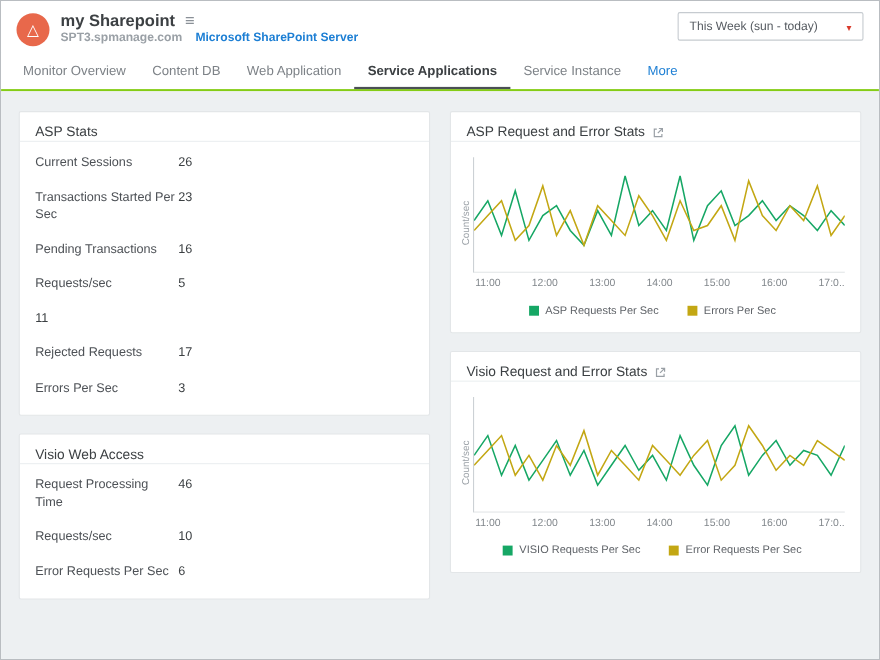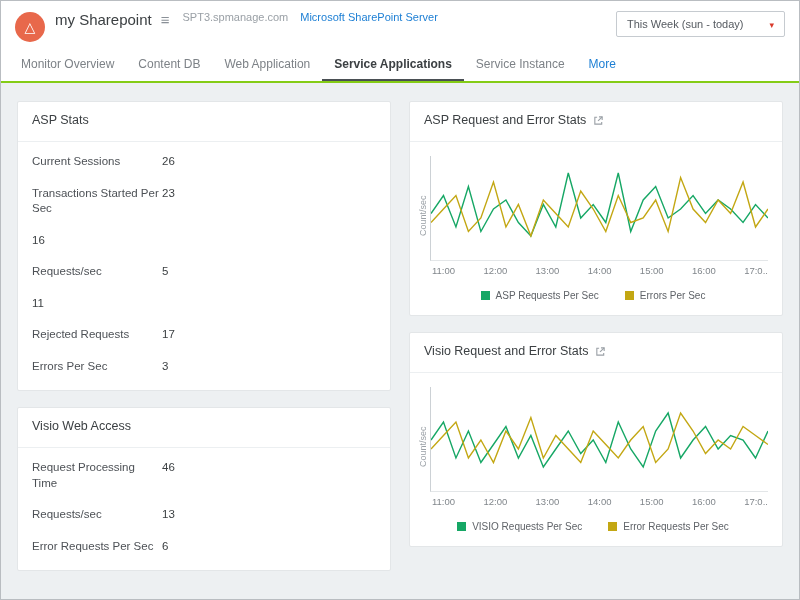--- a/index.html
+++ b/index.html
@@ -3,42 +3,42 @@
 <meta charset="utf-8">
 <style>
   * { margin:0; padding:0; box-sizing:border-box; }
   html,body { background:#d8dadd; font-family:"Liberation Sans", sans-serif; }
   .app { width:800px; height:600px; background:#fff; border:1px solid #b9bdc1; display:flex; flex-direction:column; overflow:hidden; }
 
   
   header { display:flex; align-items:flex-start; padding:10px 14px 6px; gap:10px; background:#fff; }
   .logo { width:30px; height:30px; border-radius:50%; background:#e8684b; color:#fff;
           display:flex; align-items:center; justify-content:center; font-size:14px; flex:0 0 auto; margin-top:1px; }
-  .title-block { display:flex; flex-direction:row; gap:13px; }
+  .title-block { display:flex; flex-direction:column; gap:0;font-weight:bold; }
   .title-row { display:flex; align-items:center; gap:9px; }
   .page-title { font-size:15px; color:#3c4043; }
   .menu-icon { color:#8a9097; font-size:15px; line-height:1; cursor:pointer; }
   .sub-row { display:flex; gap:12px; font-size:11px;text-align:right; }
   .host { color:#9aa0a6; }
   .server-link { color:#1d7fd4; text-decoration:none; cursor:pointer; }
   .time-range { margin-left:auto; border:1px solid #c6cbd0; border-radius:2px; background:#fff;
                 padding:6px 10px; font-size:11px; color:#555a60; display:flex; align-items:flex-end; gap:26px; cursor:pointer; }
   .caret { color:#d93a2b; font-size:9px; }
 
   
   nav { display:flex; align-items:stretch; border-bottom:2px solid #84cc16; padding:0 8px; background:#fff; }
   .tab { padding:9px 12px 8px; font-size:12px; color:#7d8287; cursor:pointer; border-bottom:2px solid transparent; }
   .tab.active { color:#3c4043; font-weight:bold; border-bottom-color:#4a4f54; }
   .tab.more { color:#1d7fd4; }
 
   
   main { flex:1; background:#edf0f2; padding:18px 16px; display:flex; gap:18px; overflow:hidden; }
   .col { flex:1; display:flex; flex-direction:column; gap:16px; align-items:stretch; }
   .card { background:#fff; border:1px solid #e3e6e8; border-radius:2px; }
-  .card-title { font-size:12.5px; color:#3c4043; padding:11px 14px 14px; border-bottom:1px solid #eceff1;
+  .card-title { font-size:12.5px; color:#3c4043; padding:11px 14px 1px; border-bottom:1px solid #eceff1;
                 display:flex; align-items:center; gap:7px; }
   .ext-icon { color:#9aa0a6; cursor:pointer; display:inline-flex; }
   .ext-icon svg { width:11px; height:11px; stroke:#9aa0a6; fill:none; stroke-width:1.2; }
 
   
   .stat-rows { padding:4px 0 8px; }
   .stat-row { display:flex; padding:8px 14px; font-size:11.5px; color:#4d5156; line-height:1.35; }
   .stat-label { width:130px; flex:0 0 auto; }
   .stat-value { color:#3c4043; }
 
@@ -98,20 +98,21 @@
         <div class="stat-rows">
           <div class="stat-row">
             <span class="stat-label">Current Sessions</span>
             <span class="stat-value">26</span>
           </div>
           <div class="stat-row">
             <span class="stat-label">Transactions Started Per Sec</span>
             <span class="stat-value">23</span>
           </div>
           <div class="stat-row">
+            <span class="stat-label">Pending Transactions</span>
             <span class="stat-value">16</span>
           </div>
           <div class="stat-row">
             <span class="stat-label">Requests/sec</span>
             <span class="stat-value">5</span>
           </div>
           <div class="stat-row">
             <span class="stat-value">11</span>
           </div>
           <div class="stat-row">
@@ -127,21 +128,21 @@
 
       <div class="card">
         <div class="card-title">Visio Web Access</div>
         <div class="stat-rows">
           <div class="stat-row">
             <span class="stat-label">Request Processing Time</span>
             <span class="stat-value">46</span>
           </div>
           <div class="stat-row">
             <span class="stat-label">Requests/sec</span>
-            <span class="stat-value">13</span>
+            <span class="stat-value">10</span>
           </div>
           <div class="stat-row">
             <span class="stat-label">Error Requests Per Sec</span>
             <span class="stat-value">6</span>
           </div>
         </div>
       </div>
 
     </div>
 

